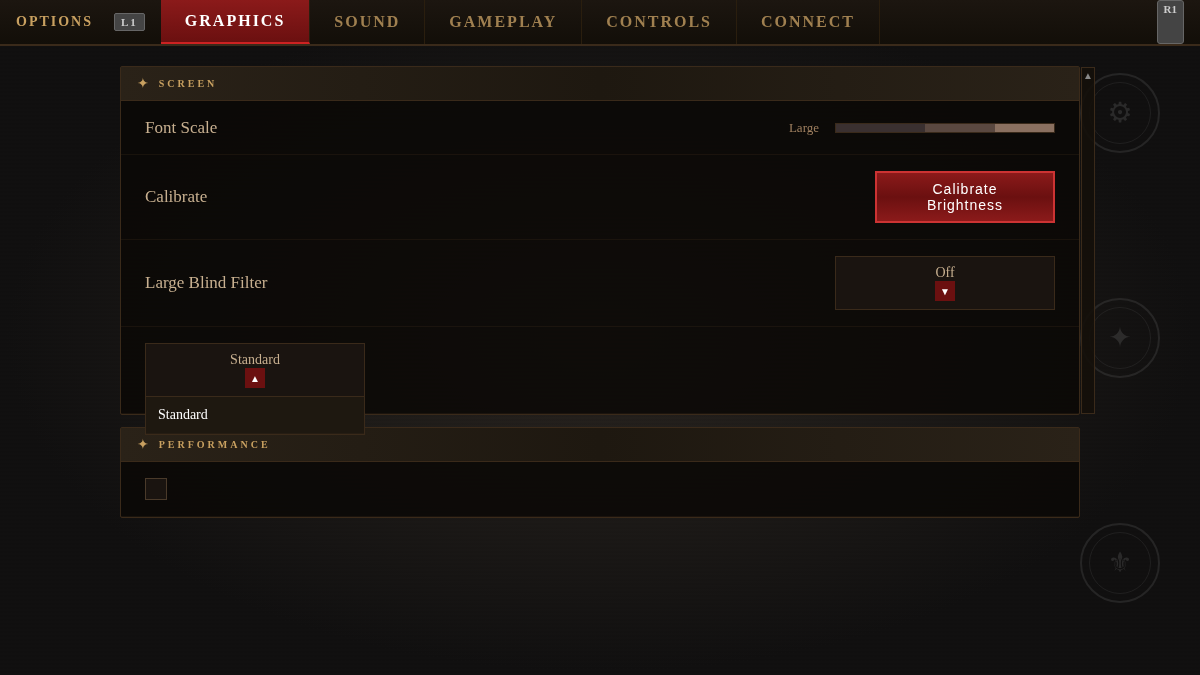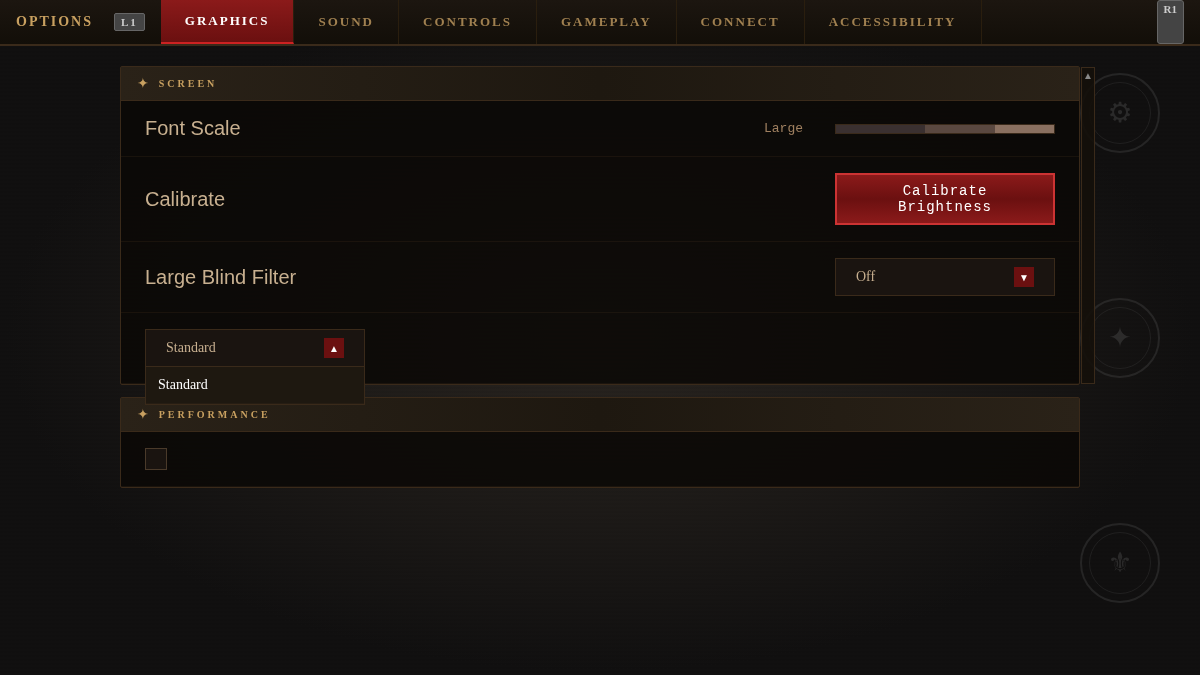--- a/index.html
+++ b/index.html
@@ -111,21 +111,21 @@
     .nav-tabs {
       display: flex;
       flex: 1;
     }
 
     .nav-tab {
       padding: 0 24px;
       display: flex;
       align-items: center;
       color: #a08050;
-      font-size: 13px;
+      font-size: 16px;
       font-weight: bold;
       letter-spacing: 2px;
       text-transform: uppercase;
       cursor: pointer;
       border-right: 1px solid #2a1e0e;
       transition: background 0.2s;
       position: relative;
     }
 
     .nav-tab.active {
@@ -221,37 +221,36 @@
     .setting-row {
       display: flex;
       align-items: center;
       padding: 16px 24px;
       border-bottom: 1px solid rgba(58, 42, 26, 0.3);
       min-height: 54px;
     }
 
     .setting-label {
       color: #c8b090;
-      font-size: 20px;
+      font-size: 17px;
       flex: 1;
-      font-family: Liberation Sans, sans-serif;
+      font-family: Liberation Serif, serif;
     }
 
     .setting-control {
       display: flex;
       align-items: center;
       gap: 8px;
     }
 
     
     .scale-label {
       color: #a08060;
       font-size: 13px;
-      margin-right: 24px;
-      font-family: Liberation Mono, monospace;
+      margin-right: 8px;
     }
 
     .slider-track {
       width: 220px;
       height: 10px;
       background: #1a1410;
       border: 1px solid #3a2a1a;
       position: relative;
       display: flex;
     }
@@ -274,45 +273,46 @@
       background: #8a7060;
     }
 
     
     .calibrate-btn {
       background: linear-gradient(180deg, #8b1a1a 0%, #6b1010 50%, #8b1a1a 100%);
       border: 2px solid #cc3333;
       color: #fff;
       padding: 8px 24px;
       font-size: 14px;
-      font-family: Liberation Mono, monospace;
+      font-family: Liberation Sans, sans-serif;
       cursor: pointer;
       letter-spacing: 1px;
       text-transform: none;
-      width: 220px;
+      width: 180px;
       text-align: center;
     }
 
     
     .dropdown {
       position: relative;
       width: 220px;
     }
 
     .dropdown-selected {
       background: #1a1410;
       border: 1px solid #3a2a1a;
       color: #c8b090;
-      padding: 8px 20px;
+      padding: 8px 6px;
       display: flex;
       align-items: center;
       justify-content: space-between;
       cursor: pointer;
       font-size: 14px;
       font-family: 'Georgia', serif;
+      flex-direction: column;
     }
 
     .dropdown-arrow {
       width: 20px;
       height: 20px;
       background: #6b1010;
       display: flex;
       align-items: center;
       justify-content: center;
       color: #fff;
@@ -397,30 +397,27 @@
   </div>
 
   <div class="nav-tabs">
     <div class="nav-tab active">
       <span>GRAPHICS</span>
     </div>
     <div class="nav-tab">
       <span>SOUND</span>
     </div>
     <div class="nav-tab">
+      <span>GAMEPLAY</span>
+    </div>
+    <div class="nav-tab">
       <span>CONTROLS</span>
-    </div>
-    <div class="nav-tab">
-      <span>GAMEPLAY</span>
     </div>
     <div class="nav-tab">
       <span>CONNECT</span>
-    </div>
-    <div class="nav-tab">
-      <span>ACCESSIBILITY</span>
     </div>
   </div>
 
   <div class="nav-tab-right">
     <span class="nav-badge-right">R1</span>
   </div>
 </nav>
 
 <div class="main-content">
 

